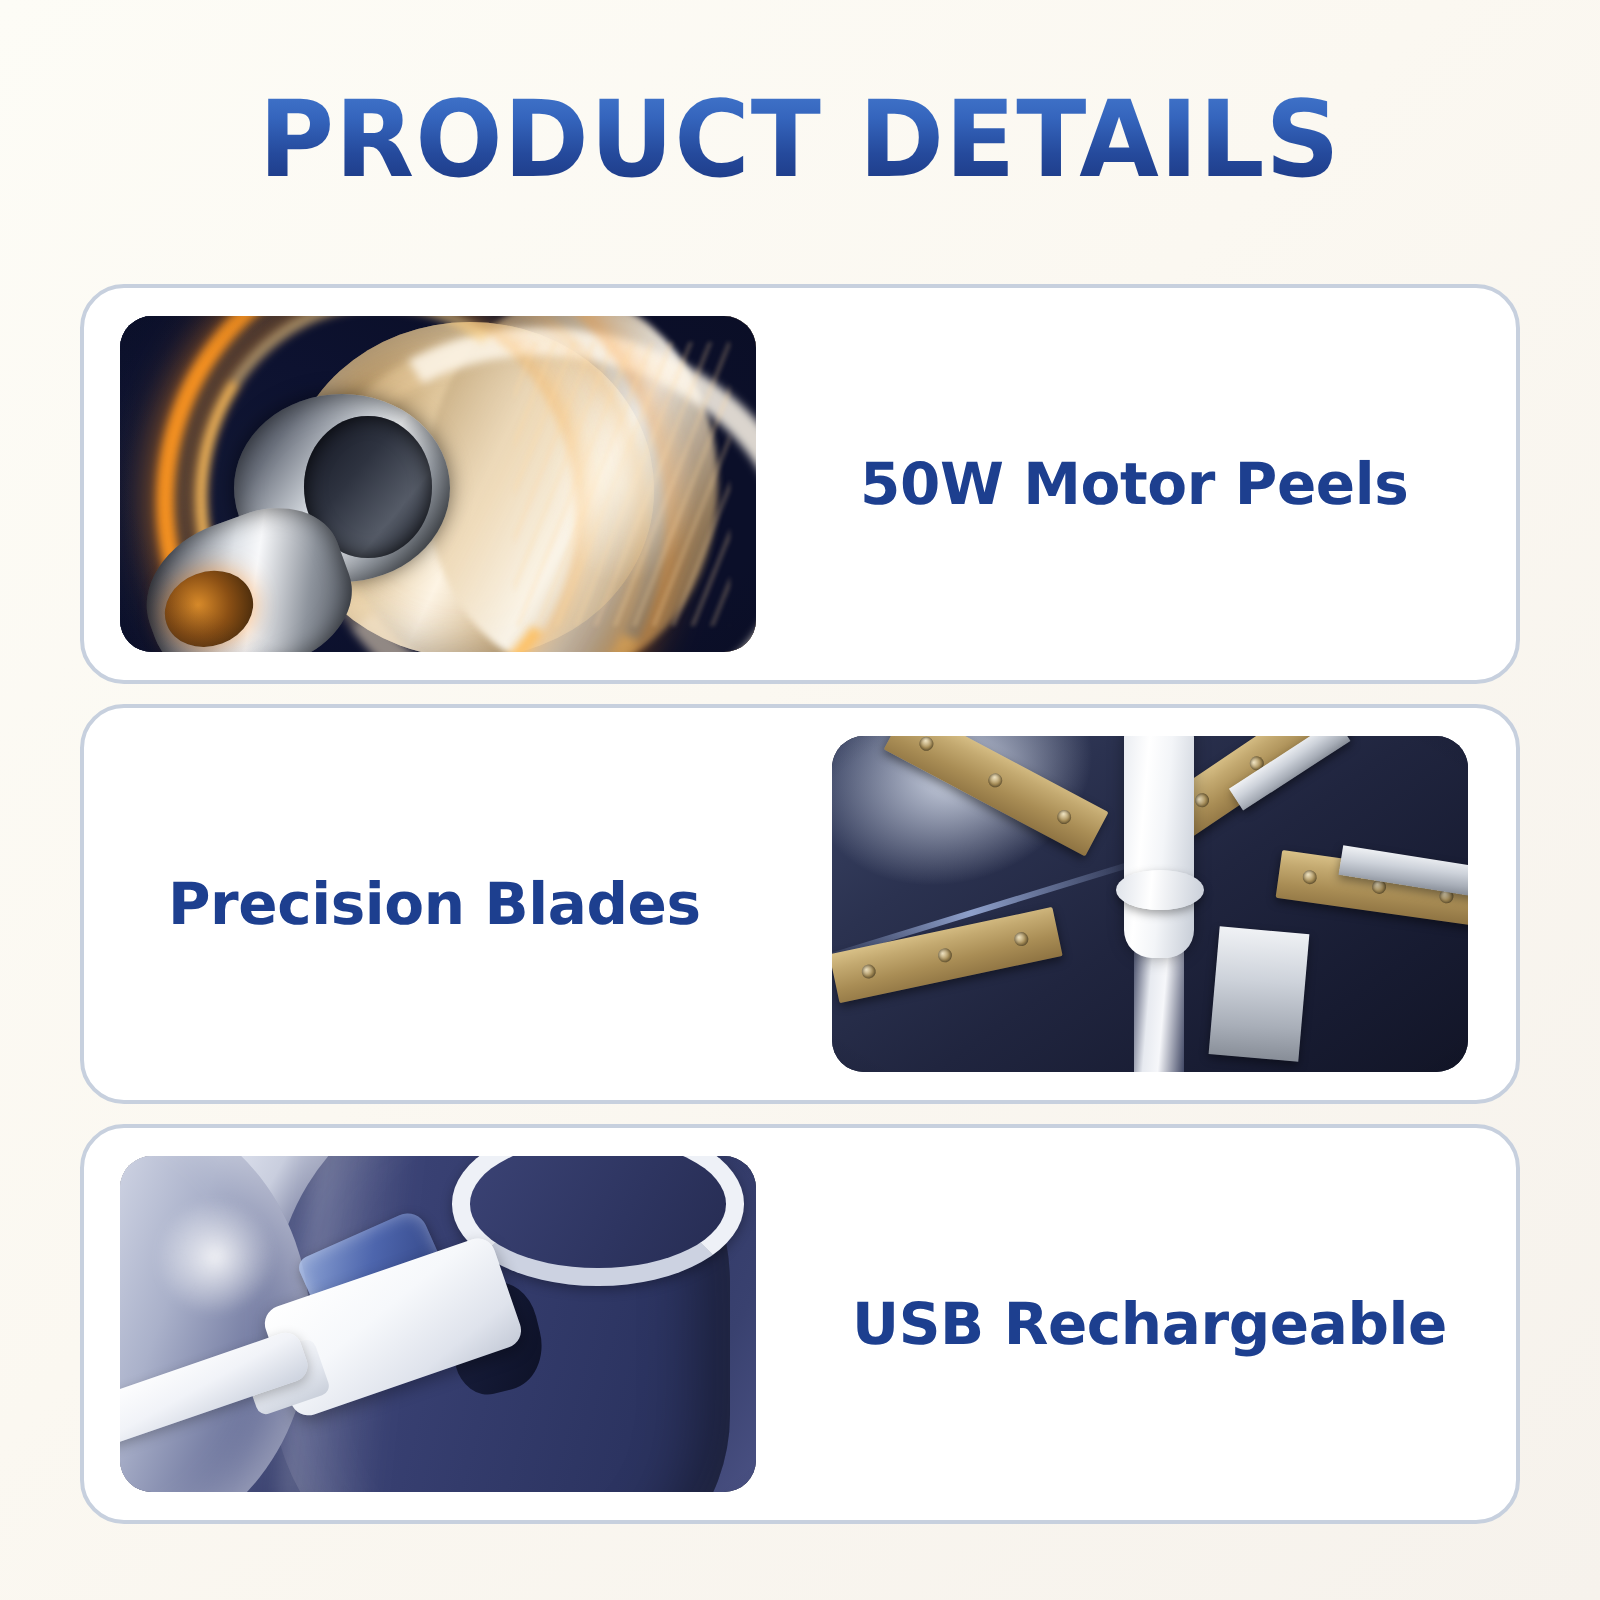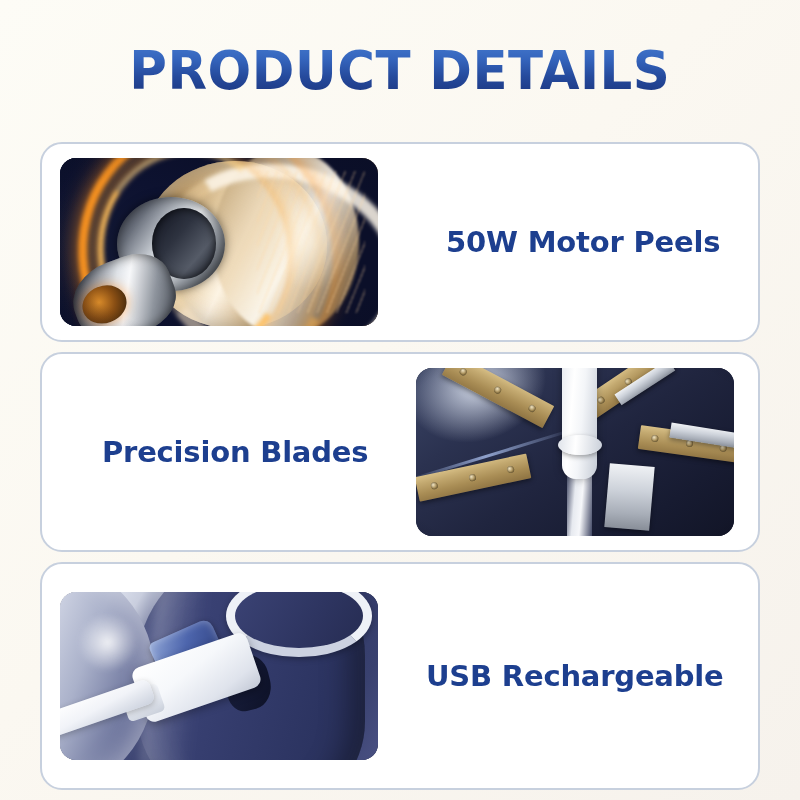--- a/index.html
+++ b/index.html
@@ -51,23 +51,23 @@
     left: 40px;
     width: 720px;
     box-sizing: border-box;
     background: #ffffff;
     border: 2px solid #c7d0de;
     border-radius: 22px;
     display: flex;
     align-items: center;
     overflow: hidden;
   }
-  .card-1 { top: 142px; height: 200px; gap: 16px; }
+  .card-1 { top: 142px; height: 200px; }
   .card-2 { top: 352px; height: 200px; }
-  .card-3 { top: 562px; height: 228px; }
+  .card-3 { top: 562px; height: 200px; }
 
   .card-media {
     flex: 0 0 auto;
     width: 318px;
     height: 168px;
     border-radius: 16px;
     overflow: hidden;
     position: relative;
     background: #141a33;
   }
@@ -78,21 +78,21 @@
   .card-label {
     flex: 1 1 auto;
     font-family: "DejaVu Sans", sans-serif;
     font-weight: 700;
     font-size: 29px;
     color: #1d3f8f;
     letter-spacing: -0.2px;
     white-space: nowrap;
   }
   .card-1 .card-label { padding-left: 52px; }
-  .card-2 .card-label { padding-left: 60px; }
+  .card-2 .card-label { padding-left: 42px; }
   .card-3 .card-label { padding-left: 48px; }
 
   
   .motor {
     position: absolute;
     inset: 0;
     background:
       radial-gradient(120% 130% at 74% 46%, rgba(255,236,198,0.0) 58%, rgba(12,18,40,0.55) 100%),
       radial-gradient(58% 78% at 10% 52%, #121834 0%, #0d1230 55%, #0b0f29 100%),
       linear-gradient(100deg, #111737 0%, #18203f 18%, #2a2b3c 32%, #6b5134 48%, #c79a5c 62%, #efd9b4 76%, #d9b888 90%, #8d6a40 100%);

